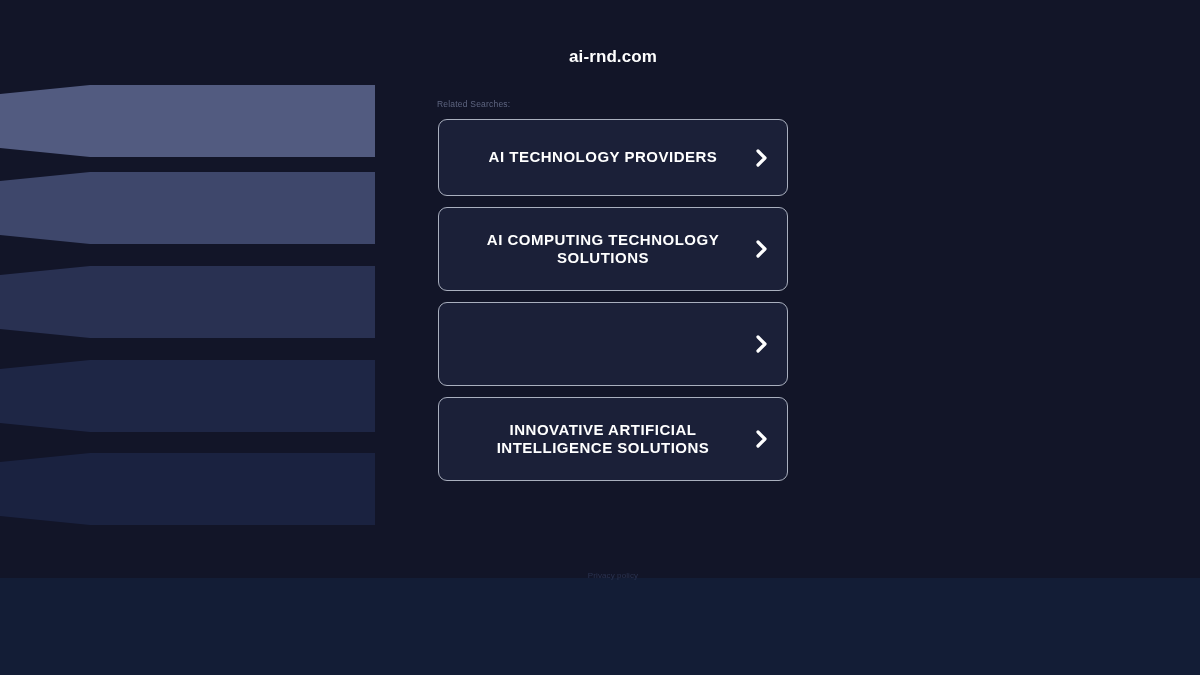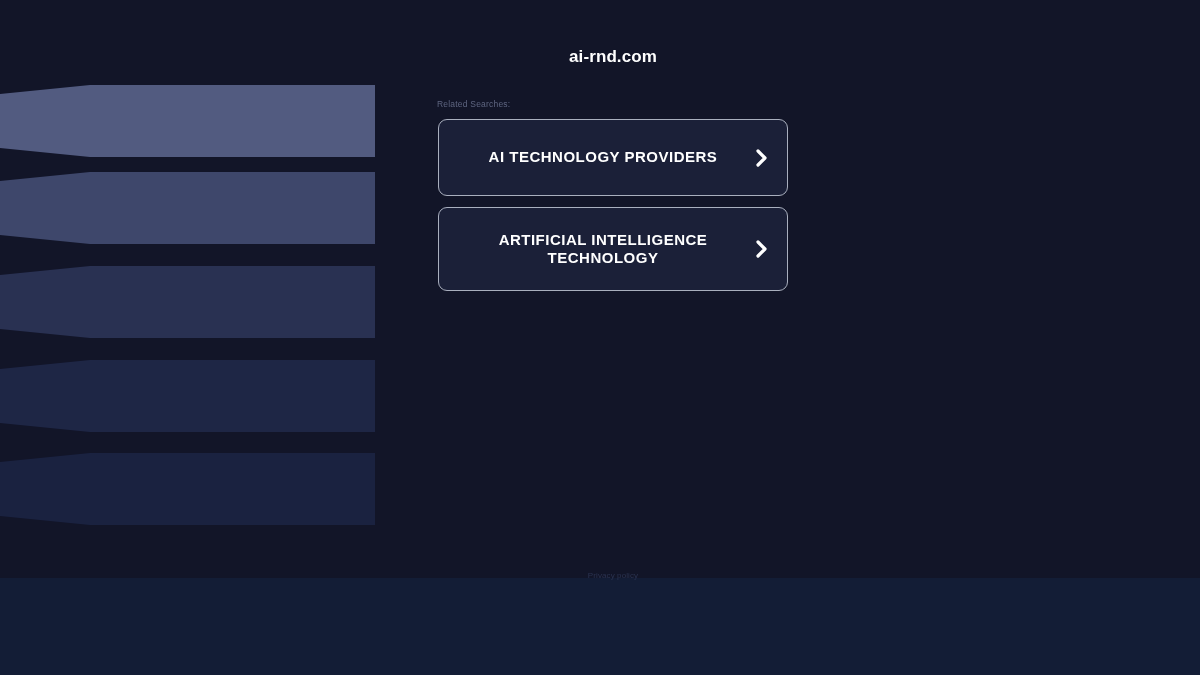--- a/index.html
+++ b/index.html
@@ -191,31 +191,47 @@
       <a class="search-btn one-line" href="#">
         <span class="btn-label">AI TECHNOLOGY PROVIDERS</span>
         <span class="chev">
           <svg width="14" height="20" viewBox="0 0 14 20">
             <path d="M3 3 L10 10 L3 17" fill="none" stroke="#ffffff" stroke-width="3.2" stroke-linecap="round" stroke-linejoin="round"></path>
           </svg>
         </span>
       </a>
 
 
-
       <a class="search-btn two-line" href="#">
-        <span class="btn-label">ARTIFICIAL INTELLIGENCE
-TECHNOLOGY</span>
-        <span class="chev">
-          <svg width="14" height="20" viewBox="0 0 14 20">
-            <path d="M3 3 L10 10 L3 17" fill="none" stroke="#ffffff" stroke-width="3.2" stroke-linecap="round" stroke-linejoin="round"></path>
-          </svg>
-        </span>
-      </a>
-
+        <span class="btn-label">AI COMPUTING TECHNOLOGY
+SOLUTIONS</span>
+        <span class="chev">
+          <svg width="14" height="20" viewBox="0 0 14 20">
+            <path d="M3 3 L10 10 L3 17" fill="none" stroke="#ffffff" stroke-width="3.2" stroke-linecap="round" stroke-linejoin="round"></path>
+          </svg>
+        </span>
+      </a>
+
+      <a class="search-btn two-line" href="#">
+        <span class="chev">
+          <svg width="14" height="20" viewBox="0 0 14 20">
+            <path d="M3 3 L10 10 L3 17" fill="none" stroke="#ffffff" stroke-width="3.2" stroke-linecap="round" stroke-linejoin="round"></path>
+          </svg>
+        </span>
+      </a>
+
+      <a class="search-btn two-line" href="#">
+        <span class="btn-label">INNOVATIVE ARTIFICIAL
+INTELLIGENCE SOLUTIONS</span>
+        <span class="chev">
+          <svg width="14" height="20" viewBox="0 0 14 20">
+            <path d="M3 3 L10 10 L3 17" fill="none" stroke="#ffffff" stroke-width="3.2" stroke-linecap="round" stroke-linejoin="round"></path>
+          </svg>
+        </span>
+      </a>
 
     </div>
 
     <div class="privacy">
       <a href="#">Privacy policy</a>
     </div>
 
   </div>
 </div>
 

